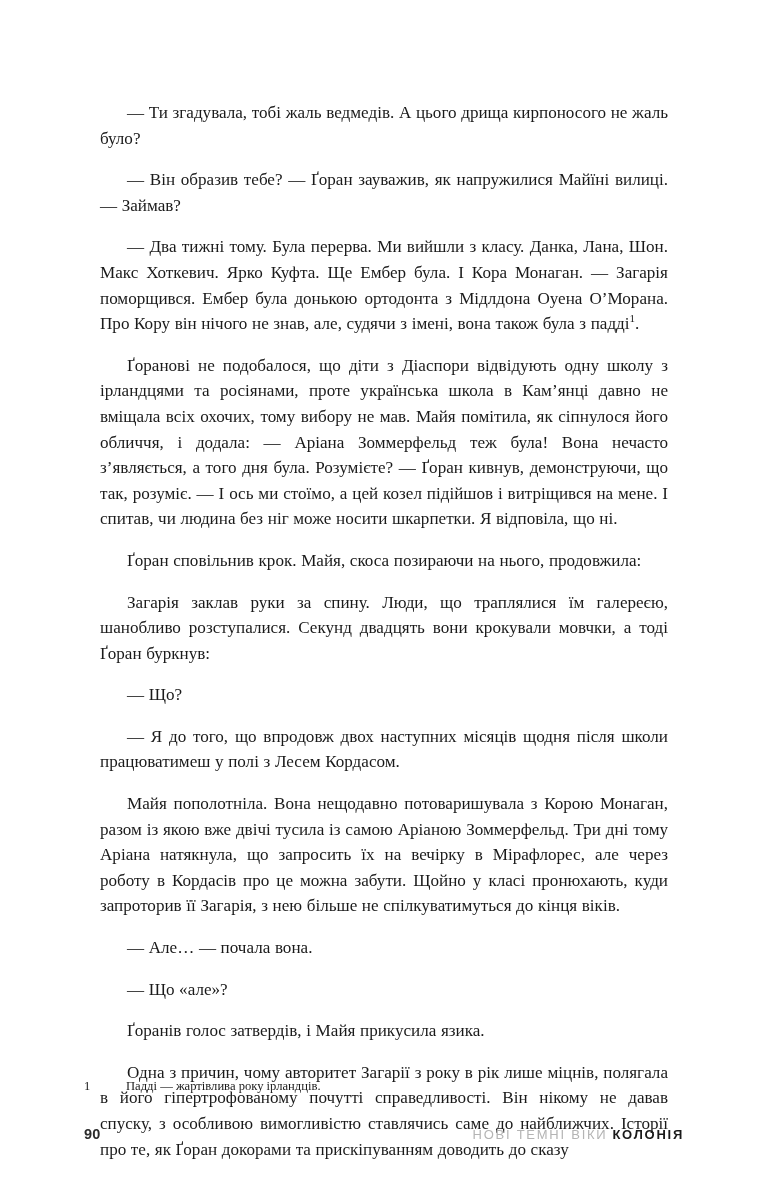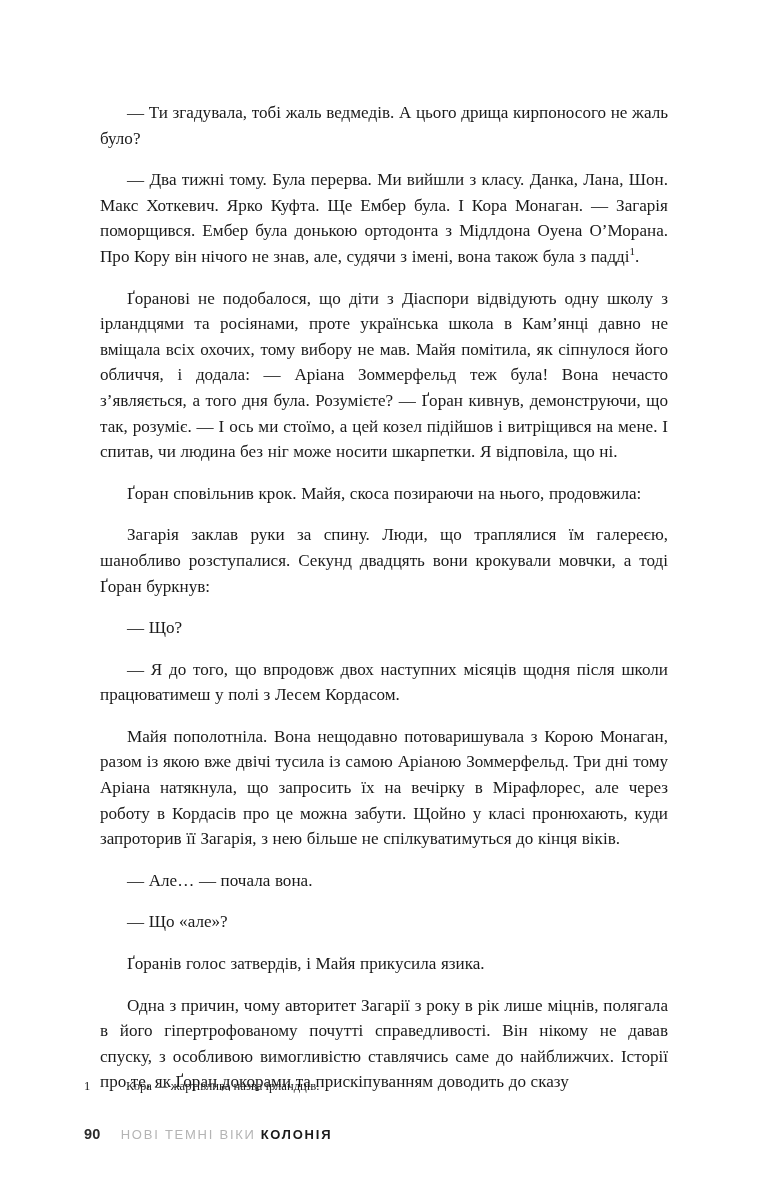--- a/index.html
+++ b/index.html
@@ -70,22 +70,22 @@
   }
 
   
   .footer {
     position: absolute;
     left: 84px;
     right: 82px;
     top: 1126px;
     display: flex;
     align-items: baseline;
+    justify-content: space-between;
     font-family: "Liberation Sans", "DejaVu Sans", sans-serif;
-    gap: 20px;
   }
   .folio {
     font-size: 14.5px;
     font-weight: 700;
     color: #2a2a2a;
     letter-spacing: 0.02em;
   }
   .running-head {
     font-size: 13px;
     letter-spacing: 0.135em;
@@ -101,36 +101,37 @@
     margin-left: 0.38em;
   }
 </style>
 </head>
 <body>
 
 <div class="page">
 
   <div class="text-block">
     <p class="para">— Ти згадувала, тобі жаль ведмедів. А цього дрища кирпоносого не жаль було?</p>
+    <p class="para">— Він образив тебе? — Ґоран зауважив, як напружилися Майїні вилиці. — Займав?</p>
     <p class="para"><span>— Два тижні тому. Була перерва. Ми вийшли з класу. Данка, Лана, Шон. Макс Хоткевич. Ярко Куфта. Ще Ембер була. І Кора Монаган. — Загарія поморщився. Ембер була донькою ортодонта з Мідлдона Оуена О’Морана. Про Кору він нічого не знав, але, судячи з імені, вона також була з падді</span><sup class="fn-ref">1</sup><span>.</span></p>
     <p class="para">Ґоранові не подобалося, що діти з Діаспори відвідують одну школу з ірландцями та росіянами, проте українська школа в Кам’янці давно не вміщала всіх охочих, тому вибору не мав. Майя помітила, як сіпнулося його обличчя, і додала: — Аріана Зоммерфельд теж була! Вона нечасто з’являється, а того дня була. Розумієте? — Ґоран кивнув, демонструючи, що так, розуміє. — І ось ми стоїмо, а цей козел підійшов і витріщився на мене. І спитав, чи людина без ніг може носити шкарпетки. Я відповіла, що ні.</p>
     <p class="para">Ґоран сповільнив крок. Майя, скоса позираючи на нього, продовжила:</p>
     <p class="para">Загарія заклав руки за спину. Люди, що траплялися їм галереєю, шанобливо розступалися. Секунд двадцять вони крокували мовчки, а тоді Ґоран буркнув:</p>
     <p class="para">— Що?</p>
     <p class="para">— Я до того, що впродовж двох наступних місяців щодня після школи працюватимеш у полі з Лесем Кордасом.</p>
     <p class="para">Майя пополотніла. Вона нещодавно потоваришувала з Корою Монаган, разом із якою вже двічі тусила із самою Аріаною Зоммерфельд. Три дні тому Аріана натякнула, що запросить їх на вечірку в Мірафлорес, але через роботу в Кордасів про це можна забути. Щойно у класі пронюхають, куди запроторив її Загарія, з нею більше не спілкуватимуться до кінця віків.</p>
     <p class="para">— Але… — почала вона.</p>
     <p class="para">— Що «але»?</p>
     <p class="para">Ґоранів голос затвердів, і Майя прикусила язика.</p>
     <p class="para">Одна з причин, чому авторитет Загарії з року в рік лише міцнів, полягала в його гіпертрофованому почутті справедливості. Він нікому не давав спуску, з особливою вимогливістю ставлячись саме до найближчих. Історії про те, як Ґоран докорами та прискіпуванням доводить до сказу</p>
   </div>
 
   <div class="footnote">
     <span class="fn-num">1</span>
-    <span class="fn-text">Кора — жартівлива назва ірландців.</span>
+    <span class="fn-text">Падді — жартівлива року ірландців.</span>
   </div>
 
   <div class="footer">
     <span class="folio">90</span>
     <span class="running-head">
       <span class="series">НОВІ ТЕМНІ ВІКИ</span><span class="book">КОЛОНІЯ</span>
     </span>
   </div>
 
 </div>

